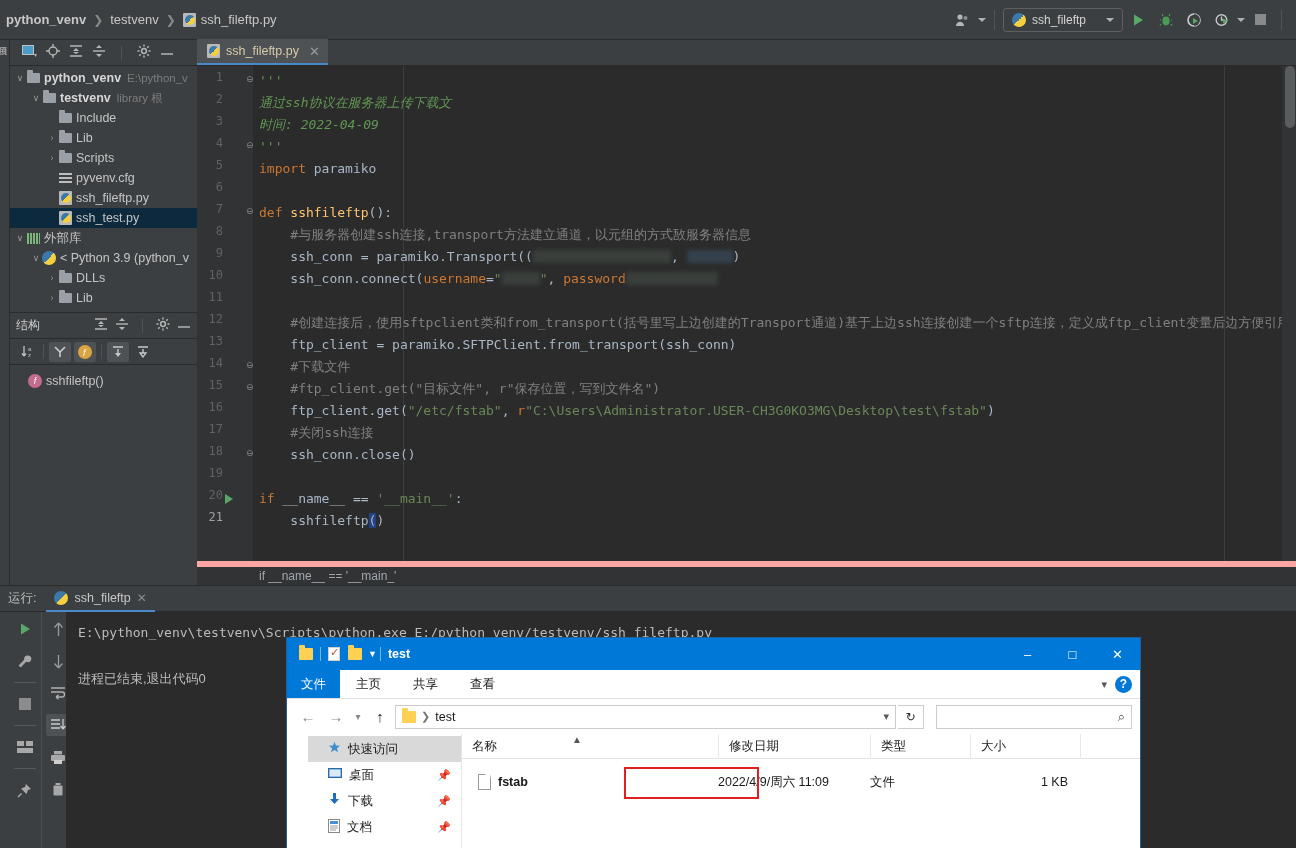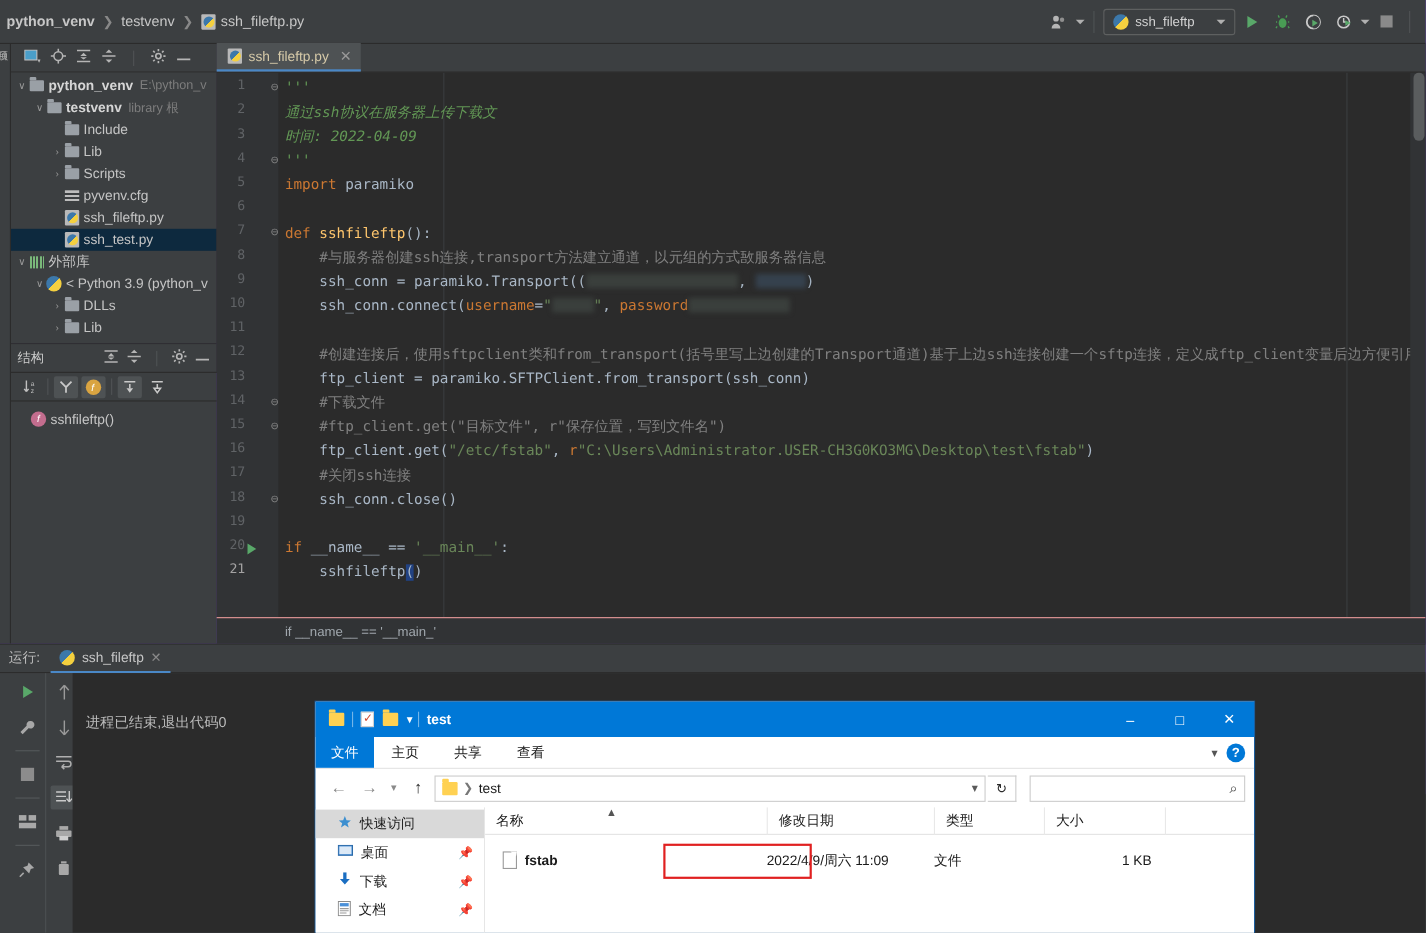--- a/index.html
+++ b/index.html
@@ -86,21 +86,21 @@
   .foldmark{position:absolute;left:49px;color:#888;font-size:9px;}
   .codelines{position:absolute;left:56px;top:0;right:0;bottom:0;font-family:"DejaVu Sans Mono","Liberation Mono",monospace;font-size:13px;line-height:22px;white-space:pre;}
   .cl{position:absolute;left:6px;height:22px;}
   .k{color:#cc7832;} .s{color:#6a8759;} .c{color:#808080;} .cdoc{color:#629755;font-style:italic;}
   .d{color:#a9b7c6;} .fn{color:#ffc66d;} .kw2{color:#9876aa;}
   .redact{display:inline-block;height:13px;vertical-align:-2px;background:#3a3f3c;filter:blur(2.2px);border-radius:1px;}
   .redact.b{background:#35414d;}
   .selhl{background:#214283;}
   .runmark{position:absolute;left:28px;width:0;height:0;border-left:8px solid #59a869;border-top:5px solid transparent;border-bottom:5px solid transparent;}
   .vline{position:absolute;top:0;bottom:0;width:1px;background:#3b3e40;}
-  .bcbar{height:24px;background:#313335;border-top:1px solid #fca5a5;display:flex;align-items:center;padding-left:62px;font-size:12px;color:#a0a7ad;}
+  .bcbar{height:24px;background:#313335;border-top:6px solid #fca5a5;display:flex;align-items:center;padding-left:62px;font-size:12px;color:#a0a7ad;}
   .rightgut{position:absolute;right:0;top:0;width:14px;height:495px;background:#313335;}
   .scrollthumb{position:absolute;right:1px;top:0;width:10px;height:62px;background:#5a5d5e;border-radius:5px;}
 
   
   .runpanel{position:absolute;left:0;top:585px;width:1296px;height:263px;background:#3c3f41;border-top:1px solid #2b2b2b;}
   .runhead{height:26px;display:flex;align-items:center;gap:0px;padding-left:8px;border-bottom:1px solid #2b2b2b;}
   .runlabel{font-size:12.5px;color:#bbbbbb;margin-right:10px;}
   .runtab{display:flex;align-items:center;gap:6px;height:26px;padding:0 8px;border-bottom:2px solid #4a88c7;font-size:12.5px;color:#c7c7c7;}
   .runtab .x{color:#8a8a8a;font-size:12px;}
   .runbody{position:relative;height:236px;background:#3c3f41;}
@@ -127,21 +127,21 @@
   .rb-item{padding:0 16px;display:flex;align-items:center;color:#1a1a1a;}
   .rb-right{margin-left:auto;display:flex;align-items:center;gap:8px;padding-right:8px;}
   .helpdot{width:17px;height:17px;border-radius:50%;background:#0078d7;color:#fff;font-size:12px;display:flex;align-items:center;justify-content:center;font-weight:bold;}
   .ex-addr{height:35px;background:#fff;display:flex;align-items:center;gap:2px;padding:0 8px;}
   .navbtn{width:26px;height:26px;display:flex;align-items:center;justify-content:center;color:#8a8a8a;font-size:15px;}
   .navbtn.on{color:#2b2b2b;}
   .addrbox{flex:1;height:24px;border:1px solid #cccccc;display:flex;align-items:center;padding:0 6px;gap:5px;font-size:12.5px;color:#1a1a1a;}
   .addrbox .sp{margin-left:auto;color:#5a5a5a;font-size:11px;}
   .refresh{width:26px;height:24px;border:1px solid #cccccc;border-left:none;display:flex;align-items:center;justify-content:center;color:#2b2b2b;font-size:12px;}
   .searchbox{width:196px;height:24px;border:1px solid #cccccc;margin-left:10px;display:flex;align-items:center;padding:0 6px;font-size:12px;color:#666;}
-  .ex-body{display:flex;height:calc(210px - 32px - 29px - 35px);}
+  .ex-body{display:flex;height:calc(210px - 32px - 29px - 35px);margin-left:21px;}
   .ex-nav{width:154px;background:#fff;border-right:1px solid #e6e6e6;font-size:12.5px;padding-top:2px;}
   .navrow{height:26px;display:flex;align-items:center;gap:7px;padding-left:20px;color:#1a1a1a;}
   .navrow.sel{background:#d9d9d9;}
   .pin{margin-left:auto;margin-right:10px;color:#777;font-size:11px;}
   .ex-main{flex:1;background:#fff;position:relative;}
   .colhead{height:25px;display:flex;align-items:center;border-bottom:1px solid #e3e3e3;font-size:12.5px;color:#1a1a1a;position:relative;}
   .ch{padding-left:10px;border-left:1px solid #e8e8e8;height:25px;display:flex;align-items:center;}
   .ch:first-child{border-left:none;}
   .sortarrow{position:absolute;left:110px;top:0px;color:#555;font-size:10px;}
   .filerow{height:30px;display:flex;align-items:center;font-size:12.5px;color:#1a1a1a;margin-top:8px;}
@@ -547,20 +547,21 @@
             </svg>
         </div>
         <div class="rbtn">
           <svg width="14" height="15" viewBox="0 0 14 15">
               <rect x="2.5" y="3.5" width="9" height="10" rx="1" fill="#a8a8a8"></rect>
               <rect x="4.5" y="1" width="5" height="2" fill="#a8a8a8"></rect>
             </svg>
         </div>
       </div>
       <div class="console">
+        <div>E:\python_venv\testvenv\Scripts\python.exe E:/python_venv/testvenv/ssh_fileftp.py</div>
         <div class="l2">进程已结束,退出代码0</div>
       </div>
     </div>
   </div>
 
   <div class="explorer">
     <div class="ex-title">
       <span class="qicon"></span>
       <span class="tsep"></span>
       <span class="qdoc"></span>

